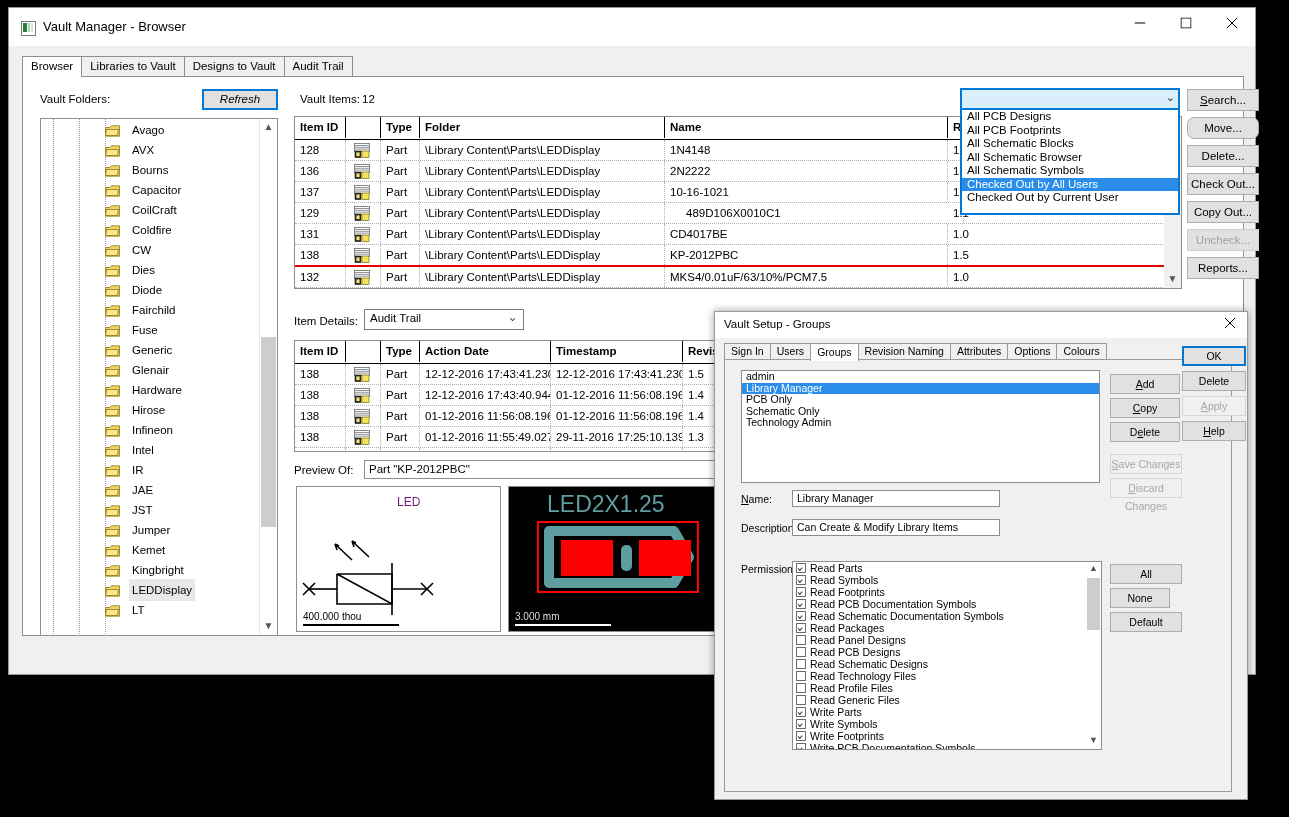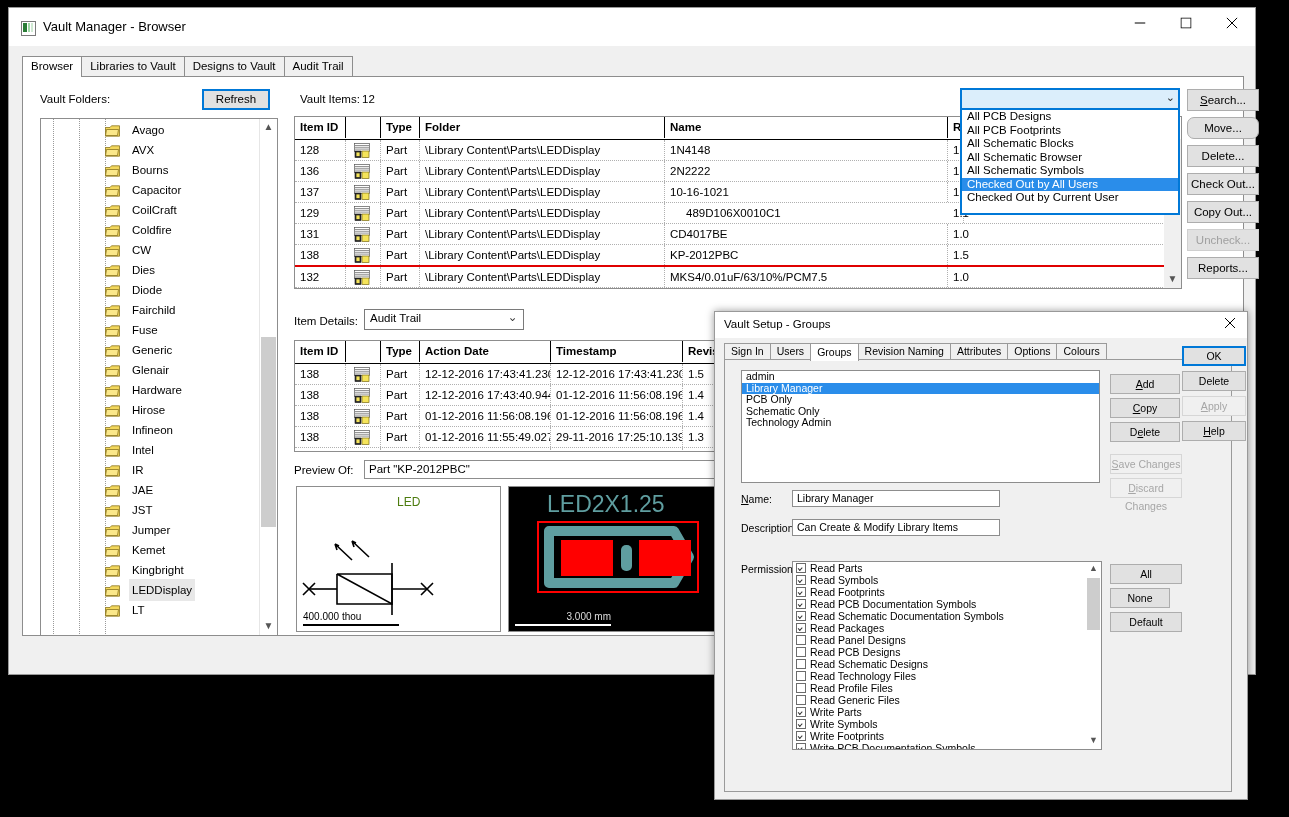--- a/index.html
+++ b/index.html
@@ -26,22 +26,22 @@
 
   .tabs{position:absolute;left:13px;top:48px;height:21px;}
   .tab{float:left;height:20px;line-height:19px;padding:0 8px;border:1px solid #8d8d8d;
        border-bottom:none;background:#f0f0f0;font-size:11.5px;margin-right:-1px;cursor:default;box-sizing:border-box;}
   .tab.on{background:#fff;height:21px;position:relative;z-index:3;}
   .tabline{position:absolute;left:13px;top:68px;width:1222px;height:1px;background:#8d8d8d;}
   .panel{position:absolute;left:13px;top:69px;width:1222px;height:559px;background:#fff;
          border:1px solid #8d8d8d;border-top:none;box-sizing:border-box;}
 
   .lbl{position:absolute;font-size:11.5px;color:#000;white-space:nowrap;}
-  .refresh{position:absolute;left:193px;top:81px;width:68px;height:21px;background:#e1e1e1;
-           border:2px solid #0078d7;font-size:11.5px;text-align:center;line-height:17px;cursor:default;box-sizing:border-box;}
+  .refresh{position:absolute;left:193px;top:81px;width:76px;height:21px;background:#e1e1e1;
+           border:2px solid #0078d7;font-size:11.5px;text-align:center;line-height:17px;cursor:default;box-sizing:border-box;font-style:italic;}
 
   .tree{position:absolute;left:31px;top:110px;width:238px;height:518px;background:#fff;border:1px solid #8d8d8d;
         box-sizing:border-box;overflow:hidden;}
   .tnode{position:relative;height:20px;line-height:20px;padding-left:88px;font-size:11.5px;white-space:nowrap;cursor:default;}
   .tnode .fold{position:absolute;left:64px;top:4px;width:15px;height:12px;}
   .tnode .nm{display:inline-block;padding:1px 3px;}
   .tnode.sel .nm{background:#e8e8e8;}
   .dotcol{position:absolute;top:0;bottom:0;width:1px;
       background-image:linear-gradient(to bottom,#9a9a9a 1px,transparent 1px);
       background-size:1px 2px;}
@@ -562,21 +562,21 @@
           <span class="gc" style="left:256px;width:132px;">29-11-2016 17:25:10.139</span>
           <span class="gc" style="left:388px;width:80px;border-right:none;">1.3</span>
         </div>
       </div>
   </div>
 
   <div class="lbl" style="left:285px;top:456px;">Preview Of:</div>
   <div class="field" style="left:355px;top:452px;width:818px;height:19px;line-height:17px;font-size:11.5px;">Part "KP-2012PBC"</div>
 
   <div class="prevbox" style="left:287px;top:478px;width:205px;height:146px;background:#fff;">
-    <div style="position:absolute;left:100px;top:8px;font-size:12px;color:#4d7c0f;">LED</div>
+    <div style="position:absolute;left:100px;top:8px;font-size:12px;color:#701a75;">LED</div>
     <svg width="205" height="120" viewBox="0 0 205 120" style="position:absolute;left:0;top:10px;">
       <g stroke="#000" stroke-width="1.6" fill="none">
         <path d="M55 63 L38 47 M38 47 L42 49 M38 47 L40 53"></path>
         <path d="M72 60 L55 44 M55 44 L59 46 M55 44 L57 50"></path>
         <path d="M40 77 L95 77 L95 107 L40 77 Z" stroke-width="1.6"></path>
         <path d="M40 77 L40 107 L95 107"></path>
         <line x1="95" y1="66" x2="95" y2="118"></line>
         <line x1="12" y1="92" x2="40" y2="92"></line>
         <line x1="95" y1="92" x2="130" y2="92"></line>
         <path d="M6 86 L18 98 M18 86 L6 98"></path>
@@ -592,21 +592,21 @@
   <div class="prevbox" style="left:499px;top:478px;width:208px;height:146px;background:#000;">
     <div style="position:absolute;left:38px;top:4px;font-size:23px;color:#5f9ea0;letter-spacing:0px;">LED2X1.25</div>
     <svg width="208" height="110" viewBox="0 0 208 110" style="position:absolute;left:0;top:32px;">
       <rect x="29" y="3" width="160" height="70" fill="none" stroke="#ff0000" stroke-width="2"></rect>
       <path d="M40 12 L165 12 L180 38 L165 64 L40 64 Z" fill="none" stroke="#5f9ea0" stroke-width="10" stroke-linejoin="round"></path>
       <rect x="52" y="21" width="52" height="36" fill="#ff0000"></rect>
       <rect x="130" y="21" width="52" height="36" fill="#ff0000"></rect>
       <rect x="112" y="26" width="11" height="26" rx="5" fill="#5f9ea0"></rect>
     </svg>
     <div class="scalebar">
-      <span style="color:#dcdcdc;text-align:right;">3.000 mm</span>
+      <span style="color:#dcdcdc;">3.000 mm</span>
       <span class="ln" style="background:#fff;"></span>
     </div>
   </div>
 </div>
 
 <div class="dlg">
   <div class="dtitle">
     <span>Vault Setup - Groups</span>
     <div class="dclose">
       <svg width="10" height="10" viewBox="0 0 10 10" style="position:absolute;left:12px;top:6px;">

